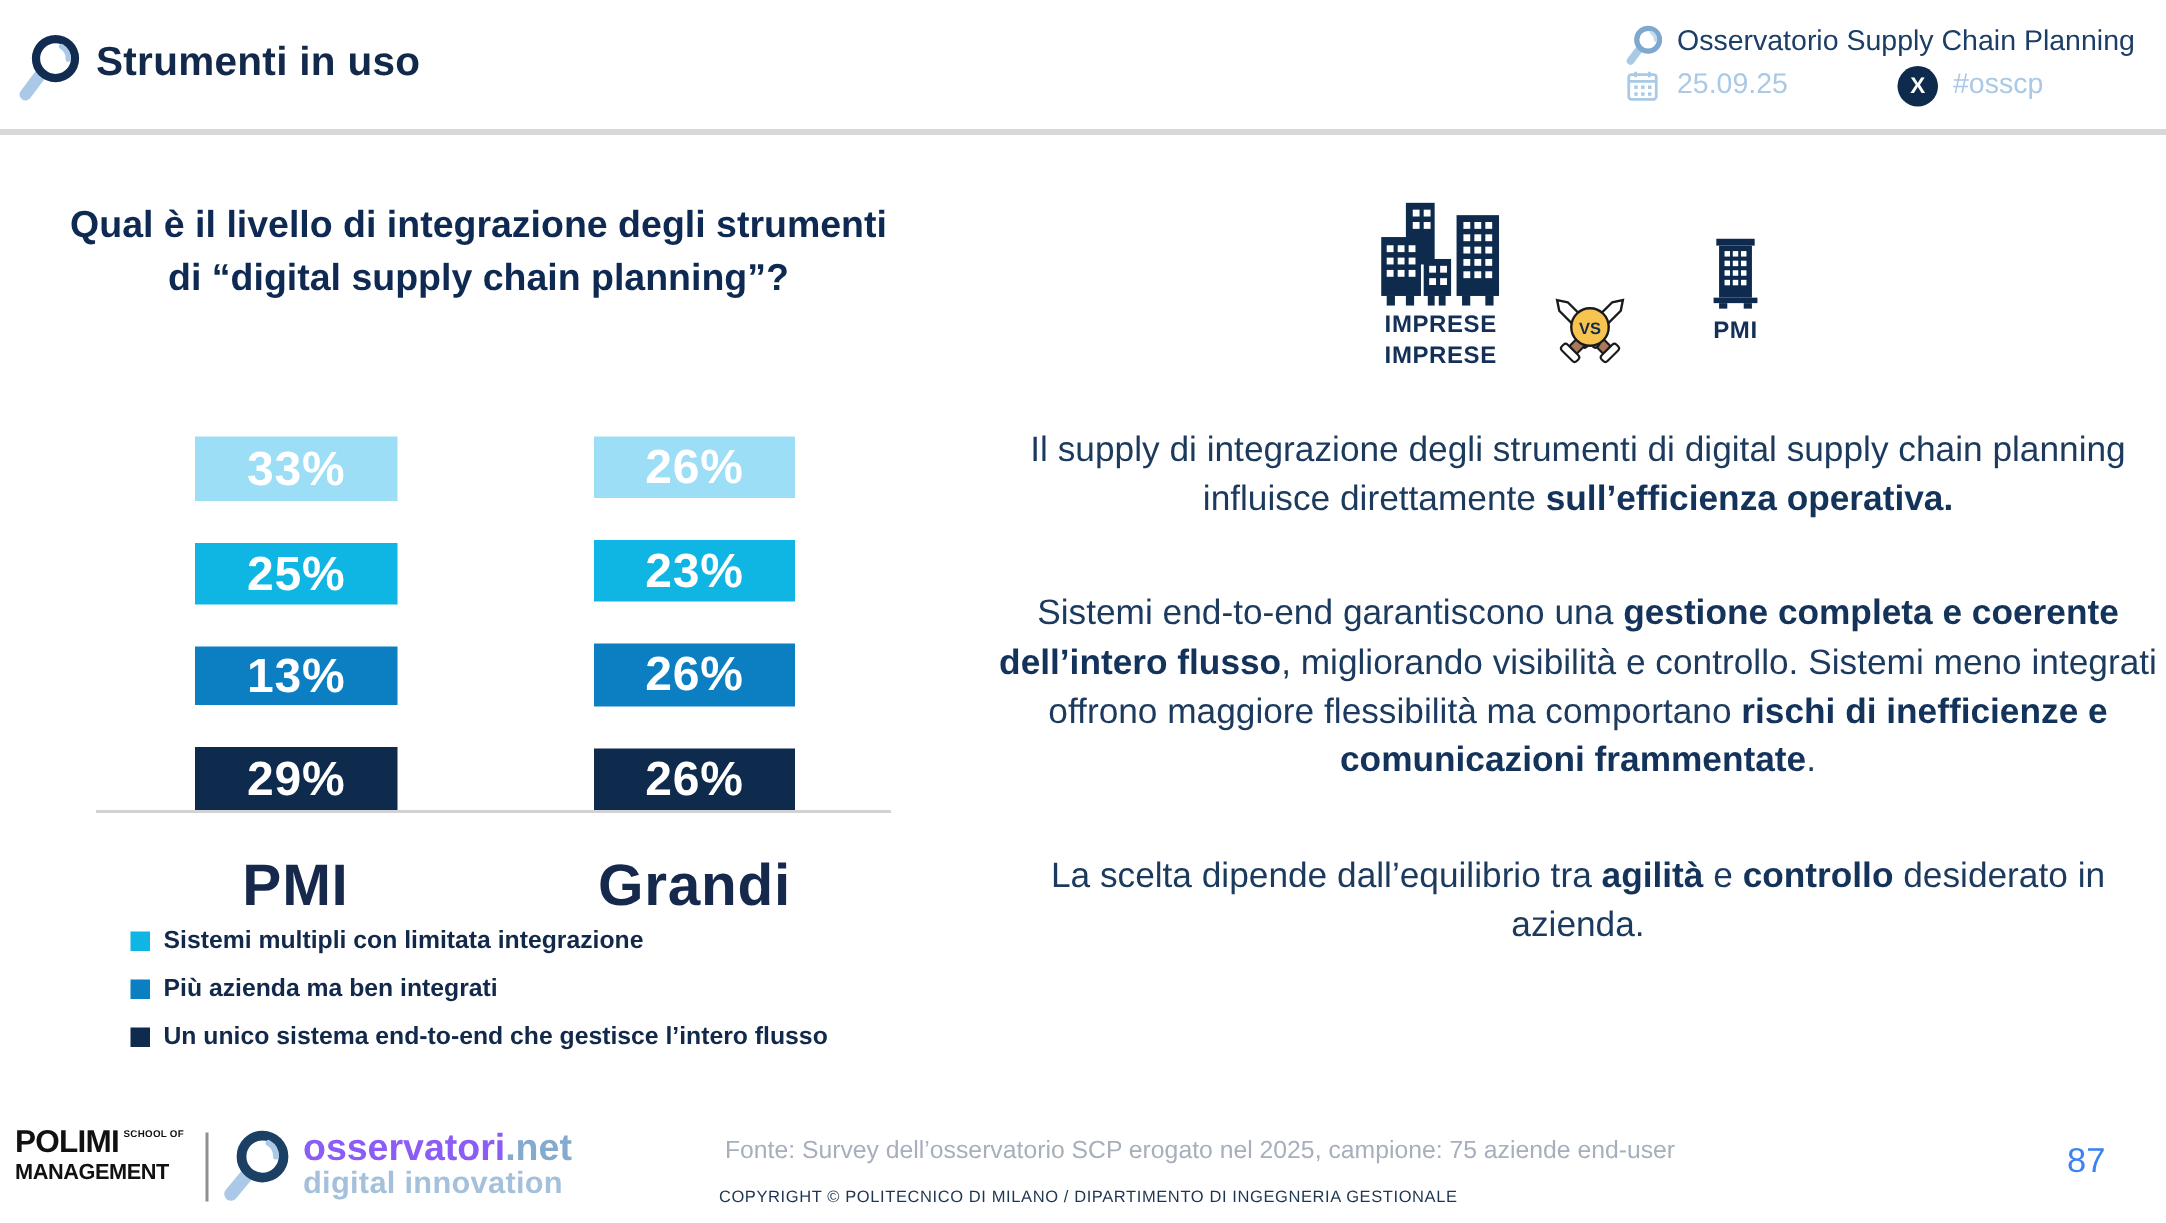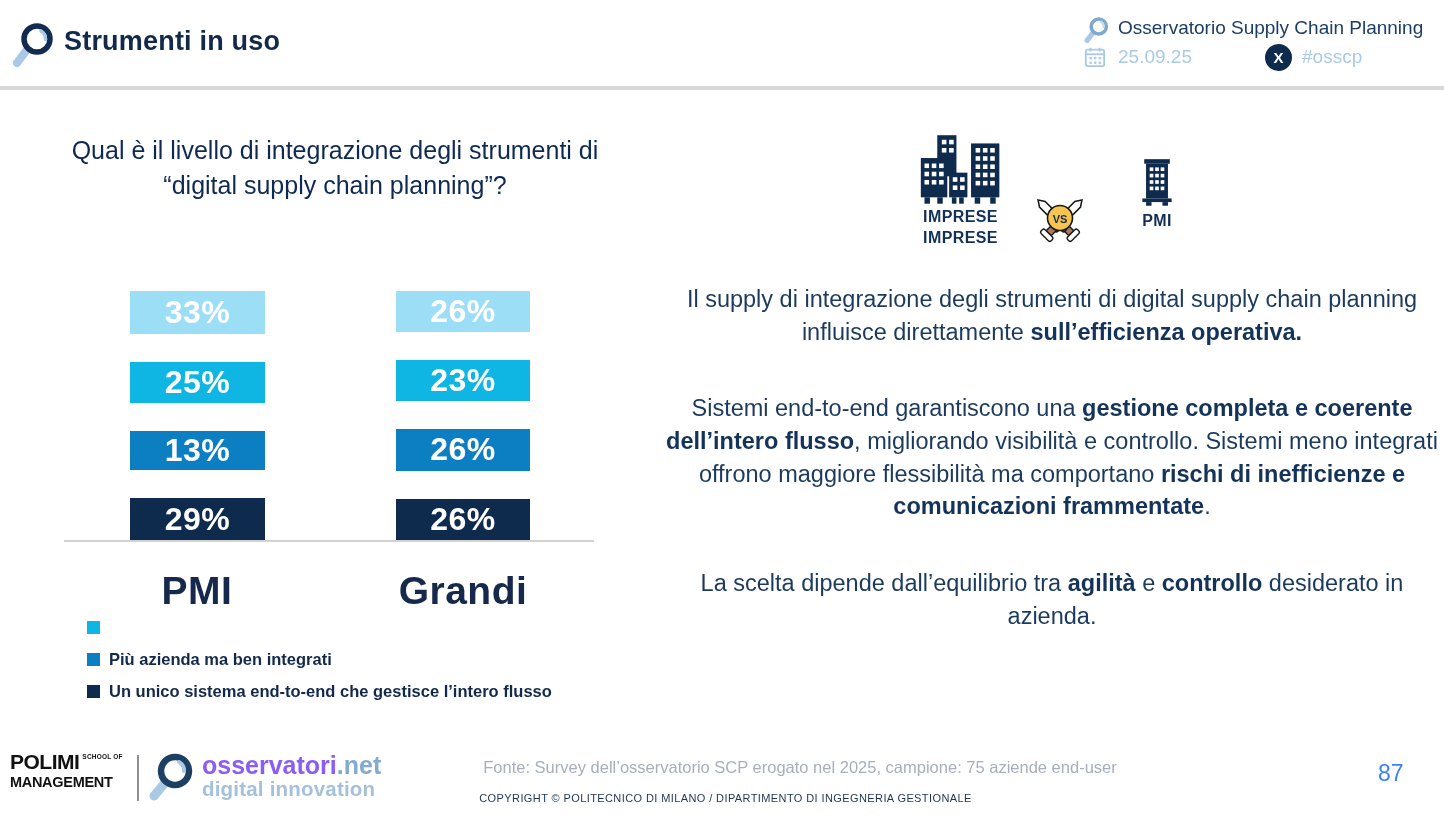--- a/index.html
+++ b/index.html
@@ -14,22 +14,22 @@
   .hdr-title { left:64px; top:26px; font-size:27px; font-weight:800; color:#13294B; letter-spacing:.2px; }
   .hdr-divider { left:0; top:86px; width:1444px; height:4px; background:#d8d8d8; }
   .hdr-obs-label { left:1118px; top:17px; font-size:19px; color:#1C3E66; }
   .hdr-date { left:1118px; top:46px; font-size:19px; color:#A9C9E6; }
   .hdr-hash { left:1302px; top:46px; font-size:19px; color:#A9C9E6; }
   .x-badge { left:1265px; top:44px; width:27px; height:27px; border-radius:50%;
     background:#0E2A4C; color:#fff; font-size:15px; font-weight:800;
     display:flex; align-items:center; justify-content:center; }
 
   
-  .question { left:54px; top:133px; width:562px; text-align:center;
-    font-size:25px; line-height:1.38; font-weight:400; color:#0E2A52; }
+  .question { left:38px; top:133px; width:562px; text-align:center;
+    font-size:25px; line-height:1.38; font-weight:700; color:#0E2A52; }
 
   
   .bar-col { top:263px; height:277px; display:flex; flex-direction:column; }
   #bar-col-0 { left:130px; width:135px; }
   #bar-col-1 { left:396px; width:134px; }
   .seg { display:flex; align-items:center; justify-content:center; min-height:0;margin-top:28px; }
   .seg-label { color:#fff; font-weight:800; font-size:32px; letter-spacing:.5px; }
   .baseline { left:64px; top:540px; width:530px; height:2px; background:#d2d2d2; }
   .cat-label { top:569px; height:46px; text-align:center;
     font-size:39px; font-weight:800; color:#16294C; letter-spacing:.5px; }
@@ -136,20 +136,21 @@
       <span class="seg-label">26%</span>
     </div>
   </div>
 <div class="abs baseline"></div>
 <div id="cat-0" class="abs cat-label">PMI</div>
 <div id="cat-1" class="abs cat-label">Grandi</div>
 
 <div class="abs legend">
     <div class="legend-row">
       <span class="swatch" style="background: rgb(15, 181, 227);"></span>
+      <span class="legend-text">Sistemi multipli con limitata integrazione</span>
     </div>
     <div class="legend-row">
       <span class="swatch" style="background: rgb(11, 127, 194);"></span>
       <span class="legend-text">Più azienda ma ben integrati</span>
     </div>
     <div class="legend-row">
       <span class="swatch" style="background: rgb(14, 42, 76);"></span>
       <span class="legend-text">Un unico sistema end-to-end che gestisce l’intero flusso</span>
     </div>
   </div>

